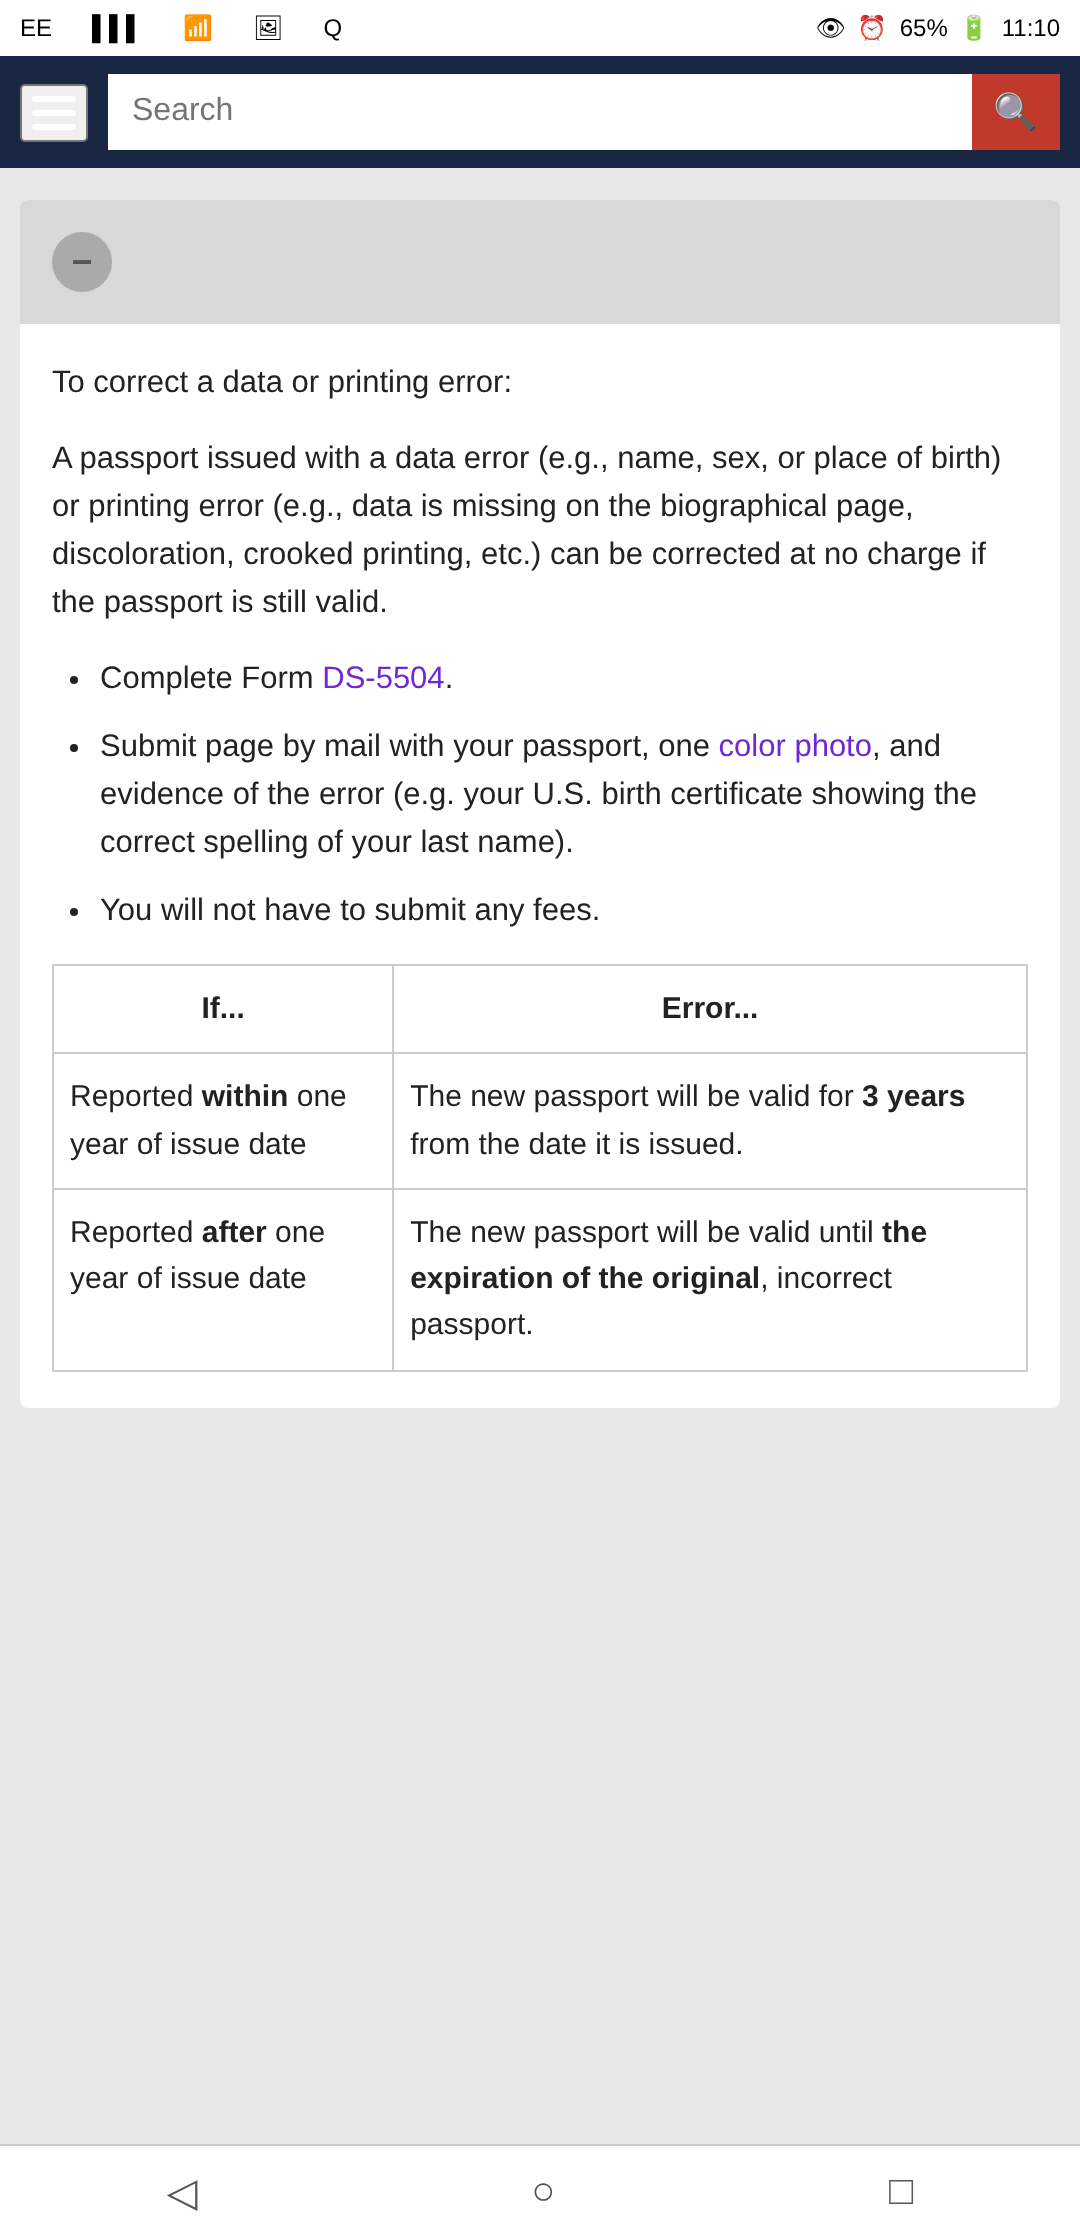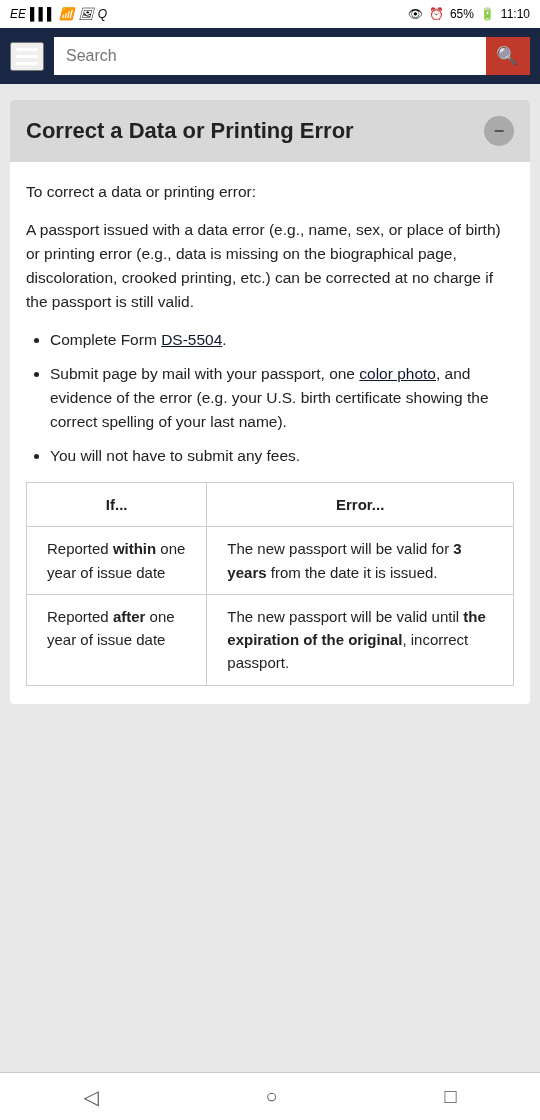--- a/index.html
+++ b/index.html
@@ -18,21 +18,21 @@
     .status-bar {
       background: #fff;
       height: 28px;
       display: flex;
       align-items: center;
       justify-content: space-between;
       padding: 0 10px;
       font-size: 12px;
       font-weight: 500;
     }
-    .status-left { display: flex; align-items: center; gap: 4px; font-style: italic; }
+    .status-left { display: flex; align-items: center; gap: 20px; }
     .status-right { display: flex; align-items: center; gap: 6px; font-size: 12px; }
 
     
     .nav-bar {
       background: #1a2744;
       height: 56px;
       display: flex;
       align-items: center;
       padding: 0 10px;
       gap: 10px;
@@ -134,35 +134,34 @@
     }
 
     .card-body ul {
       margin: 0 0 14px 24px;
     }
     .card-body ul li {
       margin-bottom: 10px;
     }
 
     .link {
-      color: #0f172a;
-      text-decoration: underline;
+      color: #6d28d9;
       cursor: pointer;
     }
 
     
     .validity-table {
       width: 100%;
       border-collapse: collapse;
       margin-top: 10px;
       font-size: 15px;
     }
     .validity-table th, .validity-table td {
       border: 1px solid #ccc;
-      padding: 10px 20px;
+      padding: 10px 8px;
       vertical-align: top;
       text-align: left;
     }
     .validity-table thead th {
       font-weight: bold;
       text-align: center;
       background: white;
     }
 
     
@@ -214,21 +213,20 @@
     <button class="search-button">
       <span>🔍</span>
     </button>
   </div>
 </div>
 
 <div class="main-content">
   <div class="card">
 
     <div class="card-header">
-      <span class="card-title">Correct a Data or Printing Error</span>
       <button class="collapse-btn">−</button>
     </div>
 
     <div class="card-body">
 
       <p>To correct a data or printing error:</p>
 
       <p>A passport issued with a data error (e.g., name, sex, or place of birth) or printing error (e.g., data is missing on the biographical page, discoloration, crooked printing, etc.) can be corrected at no charge if the passport is still valid.</p>
 
       <ul>

